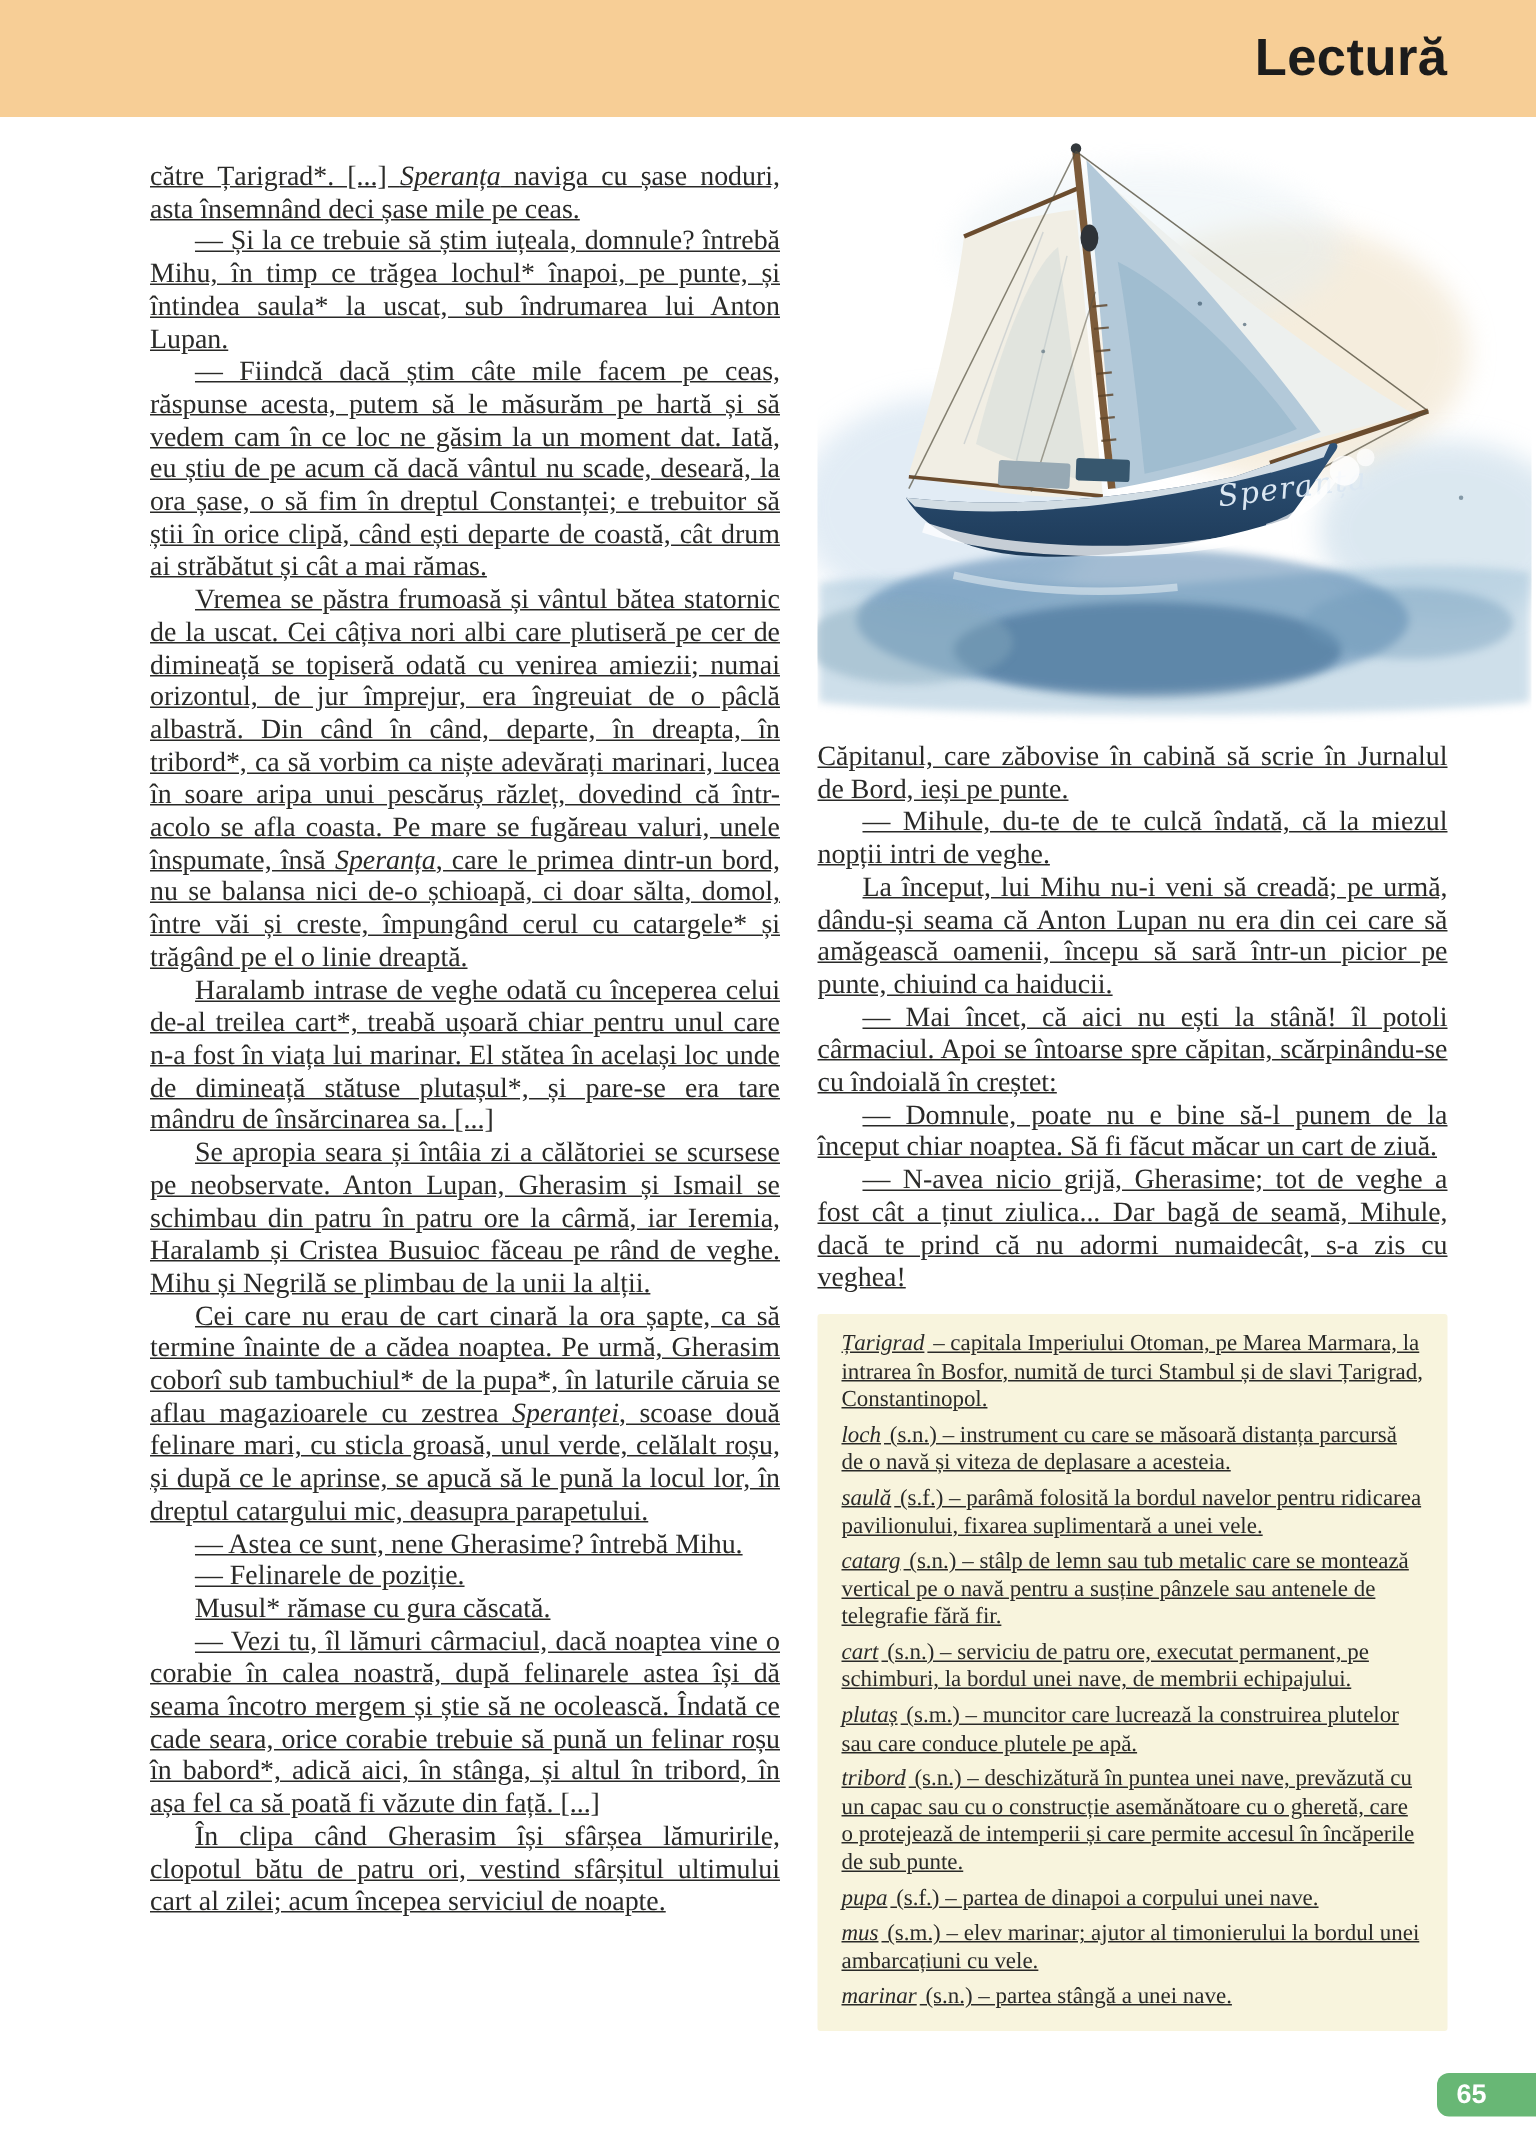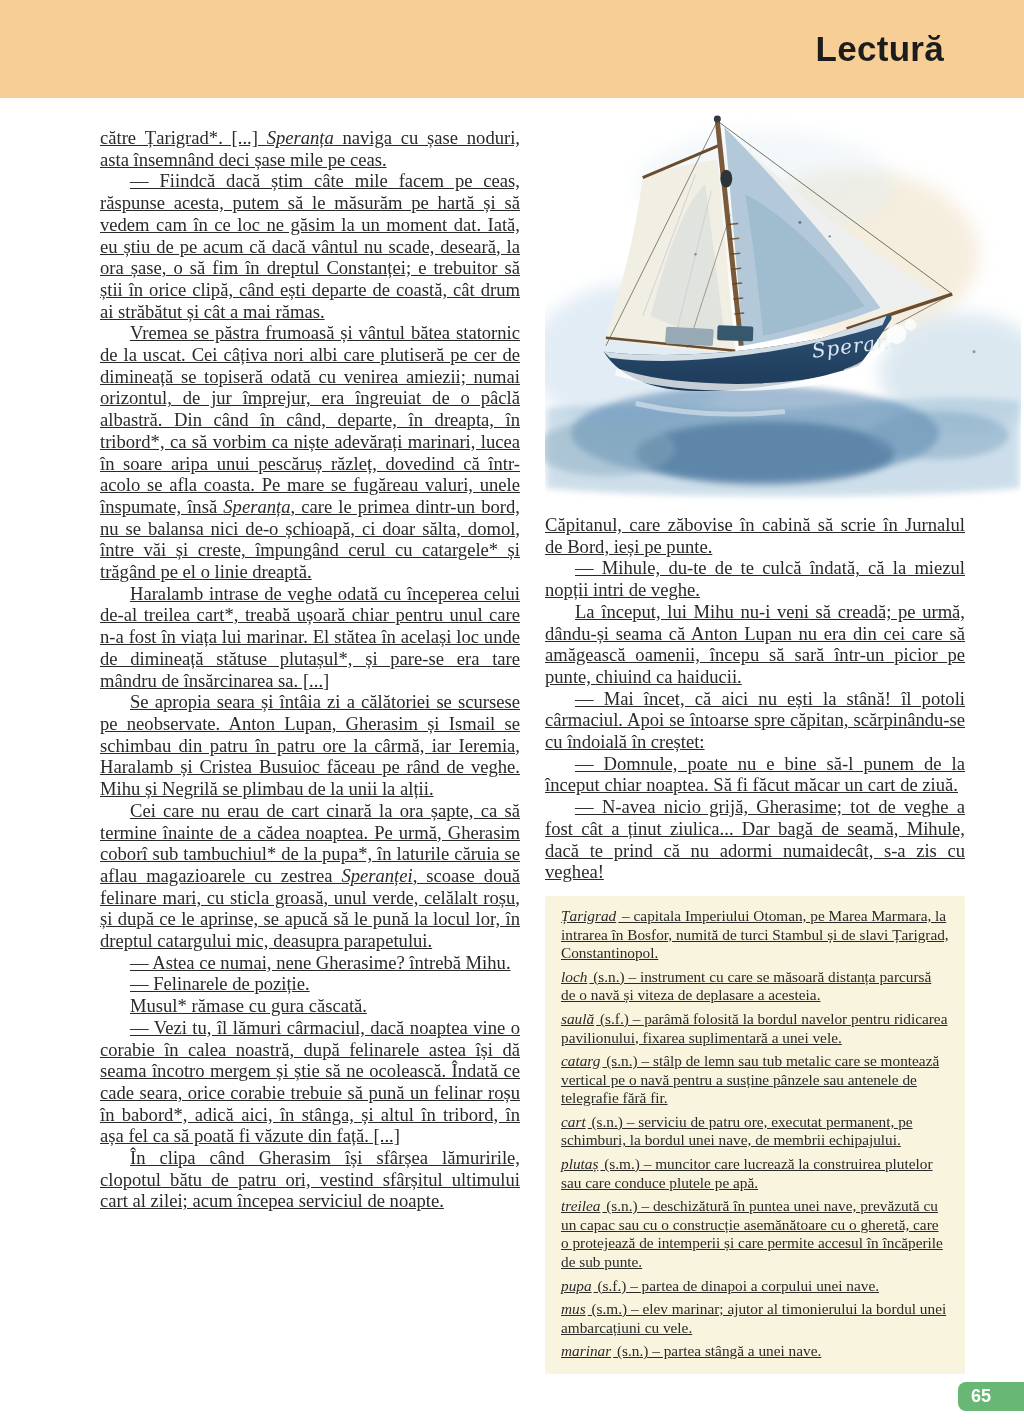--- a/index.html
+++ b/index.html
@@ -3,23 +3,23 @@
 <meta charset="utf-8">
 <style>
   html,body{margin:0;padding:0;}
   body{
     width:1024px;height:1424px;position:relative;overflow:hidden;
     background:#ffffff;color:#29292 7;
     font-family:"Liberation Serif","DejaVu Serif",serif;
     color:#292927;
   }
   .header-bar{
-    height:98px;width:100%;
+    height:78px;width:100%;
     display:flex;align-items:center;justify-content:flex-end;
-    padding-right:80px;box-sizing:border-box;
+    padding-right:59px;box-sizing:border-box;
   }
   .header-bar h1{
     margin:0;font-family:"Liberation Sans","DejaVu Sans",sans-serif;
     font-weight:600;font-size:35px;color:#1c1c1c;letter-spacing:.3px;
   }
   .content{
     display:flex;gap:25px;
     padding:0 59px 0 100px;margin-top:7px;
   }
   .col{width:420px;box-sizing:border-box;text-decoration:underline;}
@@ -55,26 +55,27 @@
 
 <header class="header-bar" style="background: rgb(247, 206, 150);">
   <h1>Lectură</h1>
 </header>
 
 <main class="content">
 
   <section class="col col-left">
     <div>
         <p class="para no-indent"><span>către Țarigrad*. [...] </span><i>Speranța</i><span> naviga cu șase noduri, asta însemnând deci șase mile pe ceas.</span></p>
+        <p class="para"><span>— Și la ce trebuie să știm iuțeala, domnule? întrebă Mihu, în timp ce trăgea lochul* înapoi, pe punte, și întindea saula* la uscat, sub îndrumarea lui Anton Lupan.</span></p>
         <p class="para"><span>— Fiindcă dacă știm câte mile facem pe ceas, răspunse acesta, putem să le măsurăm pe hartă și să vedem cam în ce loc ne găsim la un moment dat. Iată, eu știu de pe acum că dacă vântul nu scade, deseară, la ora șase, o să fim în dreptul Constanței; e trebuitor să știi în orice clipă, când ești departe de coastă, cât drum ai străbătut și cât a mai rămas.</span></p>
         <p class="para"><span>Vremea se păstra frumoasă și vântul bătea statornic de la uscat. Cei câțiva nori albi care plutiseră pe cer de dimineață se topiseră odată cu venirea amiezii; numai orizontul, de jur împrejur, era îngreuiat de o pâclă albastră. Din când în când, departe, în dreapta, în tribord*, ca să vorbim ca niște adevărați marinari, lucea în soare aripa unui pescăruș răzleț, dovedind că într-acolo se afla coasta. Pe mare se fugăreau valuri, unele înspumate, însă </span><i>Speranța</i><span>, care le primea dintr-un bord, nu se balansa nici de-o șchioapă, ci doar sălta, domol, între văi și creste, împungând cerul cu catargele* și trăgând pe el o linie dreaptă.</span></p>
         <p class="para"><span>Haralamb intrase de veghe odată cu începerea celui de-al treilea cart*, treabă ușoară chiar pentru unul care n-a fost în viața lui marinar. El stătea în același loc unde de dimineață stătuse plutașul*, și pare-se era tare mândru de însărcinarea sa. [...]</span></p>
         <p class="para"><span>Se apropia seara și întâia zi a călătoriei se scursese pe neobservate. Anton Lupan, Gherasim și Ismail se schimbau din patru în patru ore la cârmă, iar Ieremia, Haralamb și Cristea Busuioc făceau pe rând de veghe. Mihu și Negrilă se plimbau de la unii la alții.</span></p>
         <p class="para"><span>Cei care nu erau de cart cinară la ora șapte, ca să termine înainte de a cădea noaptea. Pe urmă, Gherasim coborî sub tambuchiul* de la pupa*, în laturile căruia se aflau magazioarele cu zestrea </span><i>Speranței</i><span>, scoase două felinare mari, cu sticla groasă, unul verde, celălalt roșu, și după ce le aprinse, se apucă să le pună la locul lor, în dreptul catargului mic, deasupra parapetului.</span></p>
-        <p class="para"><span>— Astea ce numai, nene Gherasime? întrebă Mihu.</span></p>
+        <p class="para"><span>— Astea ce sunt, nene Gherasime? întrebă Mihu.</span></p>
         <p class="para"><span>— Felinarele de poziție.</span></p>
         <p class="para"><span>Musul* rămase cu gura căscată.</span></p>
         <p class="para"><span>— Vezi tu, îl lămuri cârmaciul, dacă noaptea vine o corabie în calea noastră, după felinarele astea își dă seama încotro mergem și știe să ne ocolească. Îndată ce cade seara, orice corabie trebuie să pună un felinar roșu în babord*, adică aici, în stânga, și altul în tribord, în așa fel ca să poată fi văzute din față. [...]</span></p>
         <p class="para"><span>În clipa când Gherasim își sfârșea lămuririle, clopotul bătu de patru ori, vestind sfârșitul ultimului cart al zilei; acum începea serviciul de noapte.</span></p>
       </div>
   </section>
 
   <section class="col col-right">
 
     <figure class="illustration">
@@ -171,21 +172,21 @@
       </div>
 
     <aside class="glossary" style="background: rgb(248, 244, 221);">
       <div>
           <p class="gloss-entry"><i>Țarigrad</i><span> – capitala Imperiului Otoman, pe Marea Marmara, la intrarea în Bosfor, numită de turci Stambul și de slavi Țarigrad, Constantinopol.</span></p>
           <p class="gloss-entry"><i>loch</i><span> (s.n.) – instrument cu care se măsoară distanța parcursă de o navă și viteza de deplasare a acesteia.</span></p>
           <p class="gloss-entry"><i>saulă</i><span> (s.f.) – parâmă folosită la bordul navelor pentru ridicarea pavilionului, fixarea suplimentară a unei vele.</span></p>
           <p class="gloss-entry"><i>catarg</i><span> (s.n.) – stâlp de lemn sau tub metalic care se montează vertical pe o navă pentru a susține pânzele sau antenele de telegrafie fără fir.</span></p>
           <p class="gloss-entry"><i>cart</i><span> (s.n.) – serviciu de patru ore, executat permanent, pe schimburi, la bordul unei nave, de membrii echipajului.</span></p>
           <p class="gloss-entry"><i>plutaș</i><span> (s.m.) – muncitor care lucrează la construirea plutelor sau care conduce plutele pe apă.</span></p>
-          <p class="gloss-entry"><i>treilea</i><span> (s.n.) – deschizătură în puntea unei nave, prevăzută cu un capac sau cu o construcție asemănătoare cu o gheretă, care o protejează de intemperii și care permite accesul în încăperile de sub punte.</span></p>
+          <p class="gloss-entry"><i>tribord</i><span> (s.n.) – deschizătură în puntea unei nave, prevăzută cu un capac sau cu o construcție asemănătoare cu o gheretă, care o protejează de intemperii și care permite accesul în încăperile de sub punte.</span></p>
           <p class="gloss-entry"><i>pupa</i><span> (s.f.) – partea de dinapoi a corpului unei nave.</span></p>
           <p class="gloss-entry"><i>mus</i><span> (s.m.) – elev marinar; ajutor al timonierului la bordul unei ambarcațiuni cu vele.</span></p>
           <p class="gloss-entry"><i>marinar</i><span> (s.n.) – partea stângă a unei nave.</span></p>
         </div>
     </aside>
 
   </section>
 </main>
 
 <div class="page-badge" style="background: rgb(104, 183, 117);">

